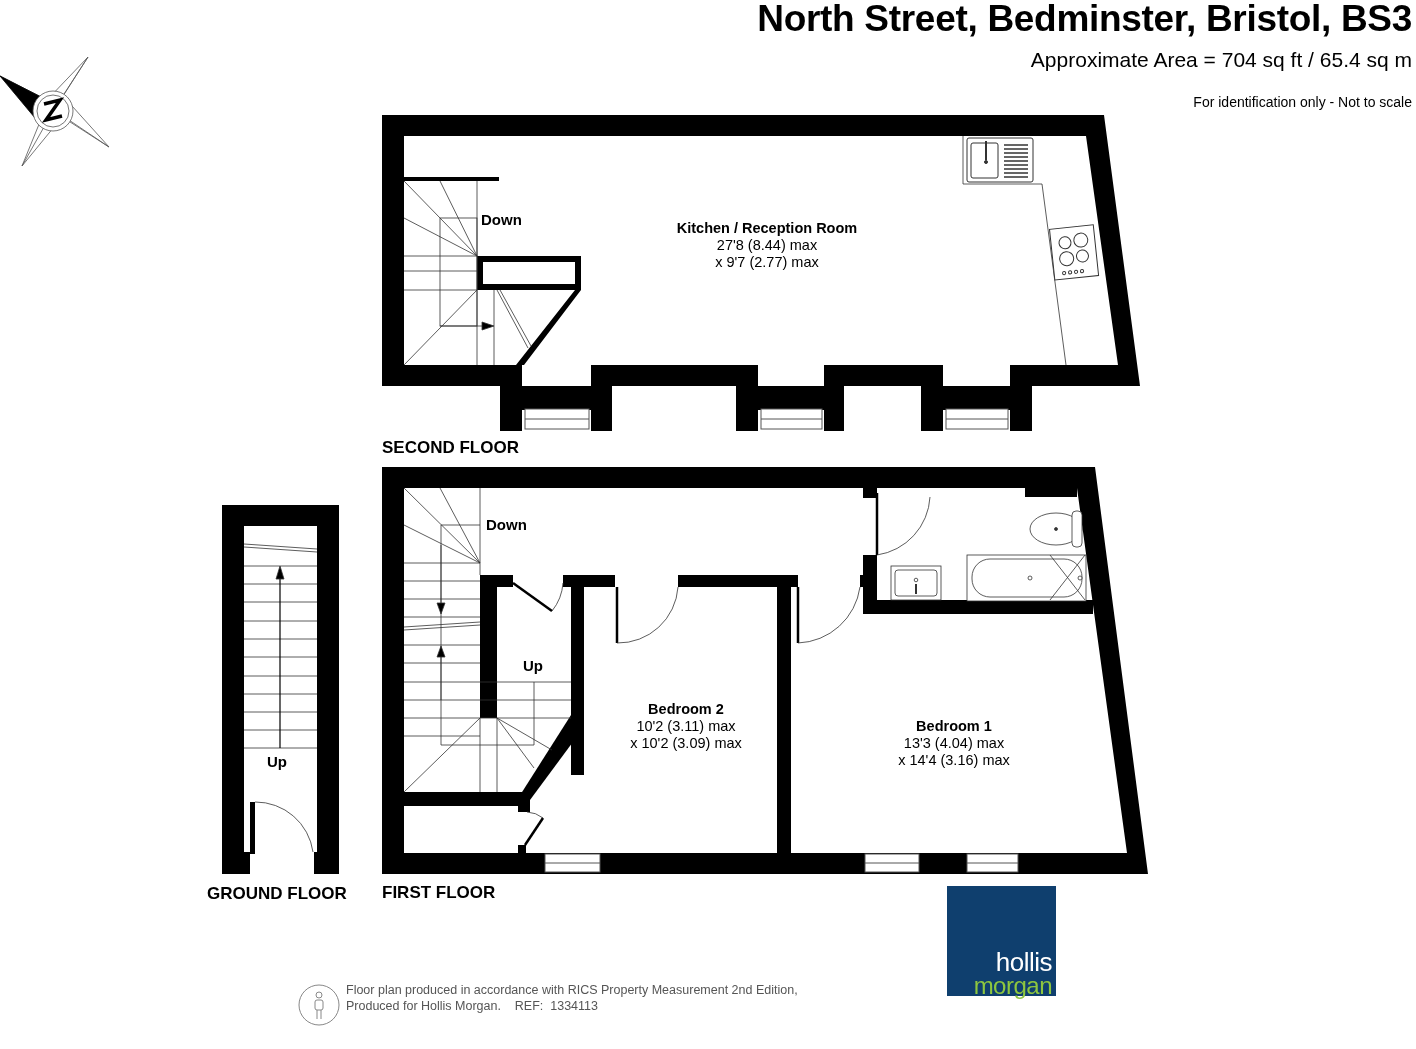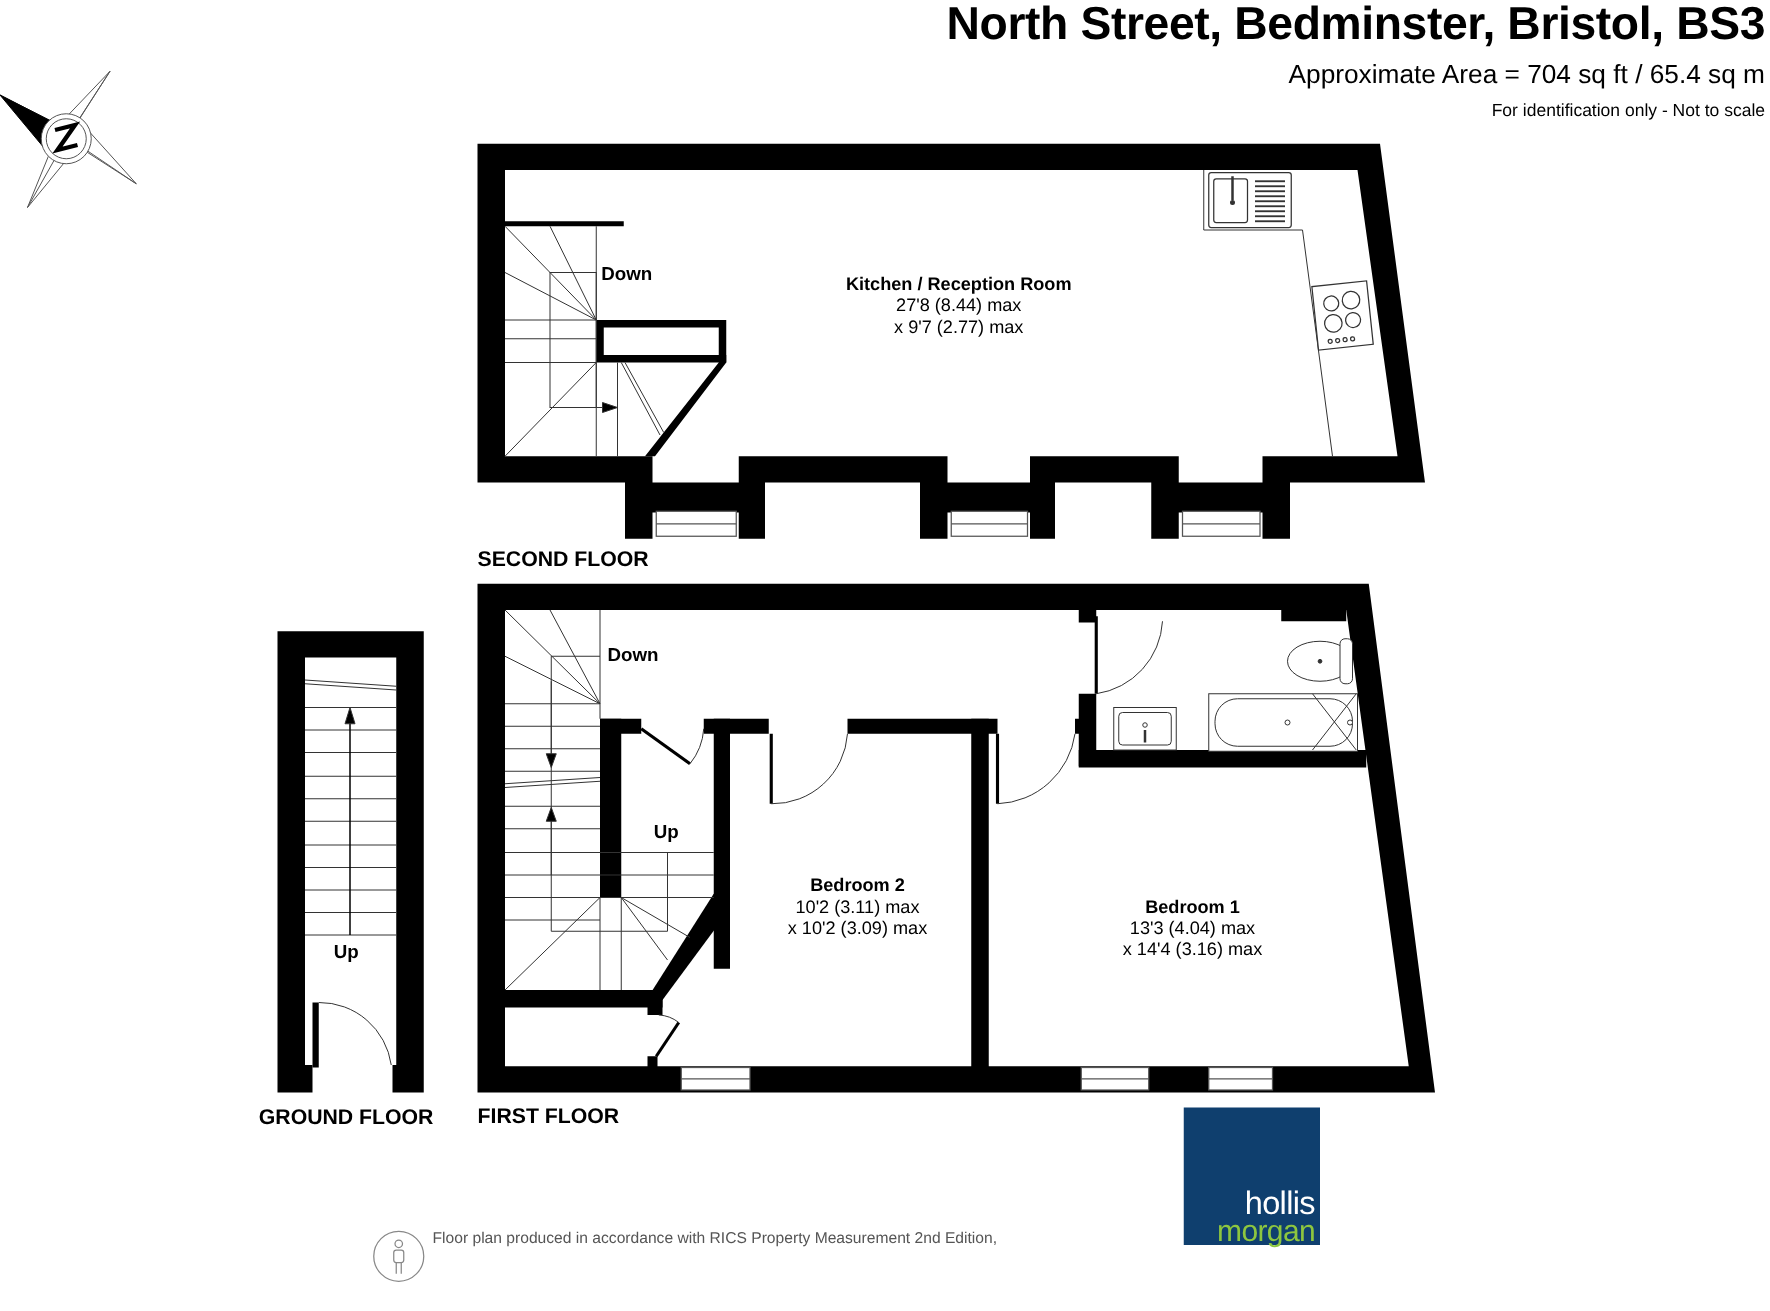--- a/index.html
+++ b/index.html
@@ -1,20 +1,20 @@
 <!DOCTYPE html>
 <html><head>
 <meta charset="utf-8">
 <style>
   html, body { margin: 0; padding: 0; background: #ffffff; }
   body { width: 1416px; height: 1049px; position: relative; overflow: hidden; font-family: "Liberation Sans", sans-serif; color: #000; }
   .abs { position: absolute; }
   .title { right: 4px; top: -2px; font-size: 37px; font-weight: bold; letter-spacing: -0.3px; white-space: nowrap; }
   .area { right: 4px; top: 48px; font-size: 21px; white-space: nowrap; }
-  .ident { right: 4px; top: 80px; font-size: 14px; white-space: nowrap; }
+  .ident { right: 4px; top: 94px; font-size: 14px; white-space: nowrap; }
   .floor-label { font-size: 17px; font-weight: bold; white-space: nowrap; }
   .room-label { text-align: center; font-size: 14.5px; line-height: 17px; white-space: nowrap; transform: translateX(-50%); }
   .room-label .name { font-weight: bold; }
   .stair-label { font-size: 15px; font-weight: bold; white-space: nowrap; }
   svg.plan { position: absolute; left: 0; top: 0; }
   .footer { left: 346px; top: 982px; font-size: 12.5px; line-height: 16px; color: #555; white-space: nowrap; }
   .footer .copy { margin-left: 10px; }
   .logo { left: 947px; top: 886px; width: 109px; height: 110px; background: #0f3f6e; }
   .logo .hollis { position: absolute; right: 4px; top: 62px; font-size: 26px; color: #ffffff; letter-spacing: -0.5px; line-height: 28px; }
   .logo .morgan { position: absolute; right: 4px; top: 86px; font-size: 24px; color: #8dc63f; letter-spacing: -0.5px; line-height: 28px; }
@@ -257,19 +257,20 @@
 
 <svg class="abs" style="left:297px; top:983px;" width="44" height="44">
   <circle cx="22" cy="22" r="20" fill="none" stroke="#888" stroke-width="1"></circle>
   <circle cx="22" cy="12" r="3" fill="none" stroke="#888" stroke-width="1"></circle>
   <rect x="18" y="17" width="8" height="10" rx="2" fill="none" stroke="#888" stroke-width="1"></rect>
   <line x1="20" y1="27" x2="20" y2="36" stroke="#888"></line>
   <line x1="24" y1="27" x2="24" y2="36" stroke="#888"></line>
 </svg>
 <div class="abs footer">
   <div>Floor plan produced in accordance with RICS Property Measurement 2nd Edition,</div>
+  <div style="white-space:pre;">Produced for Hollis Morgan.    REF:  1334113</div>
 </div>
 
 <div class="abs logo">
   <div class="hollis">hollis</div>
   <div class="morgan">morgan</div>
   <div class="bar"></div>
 </div>
 
 </body></html>

